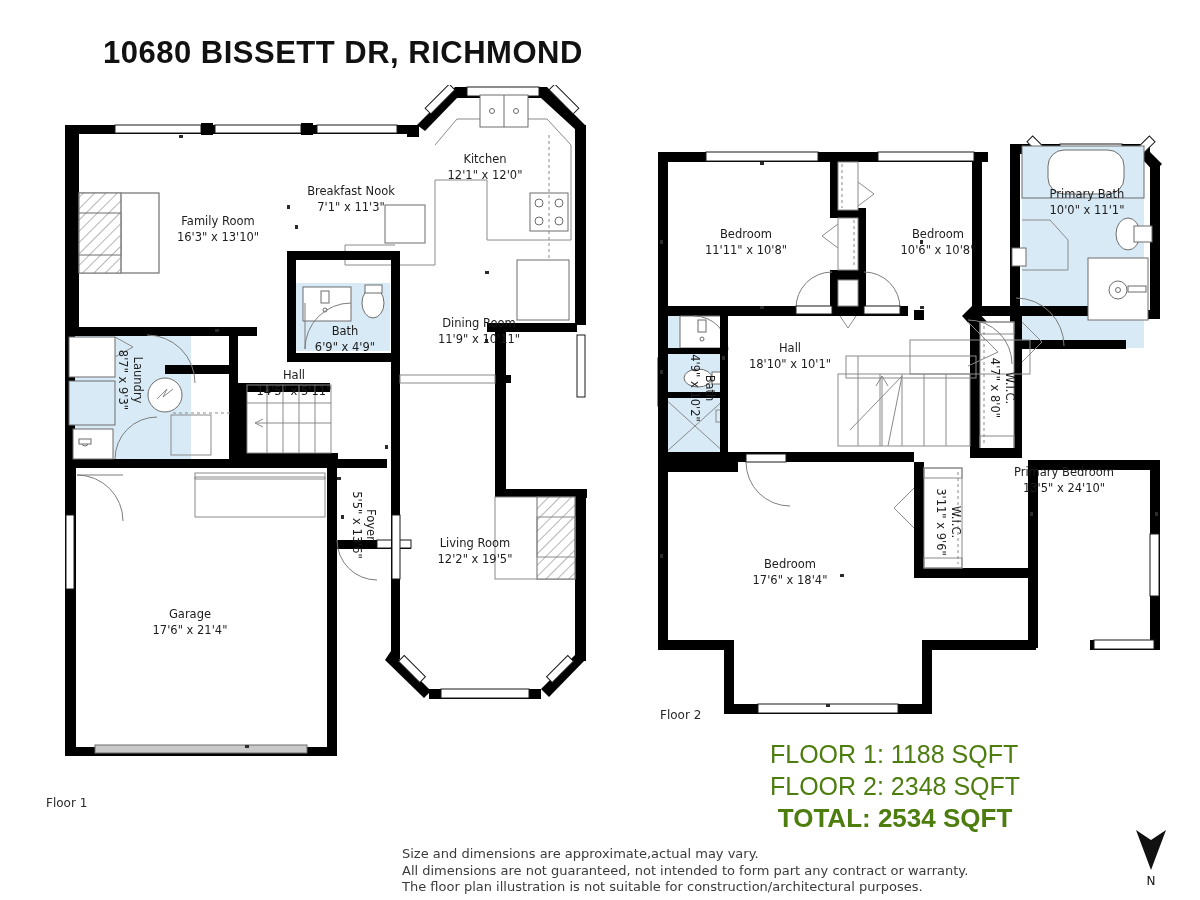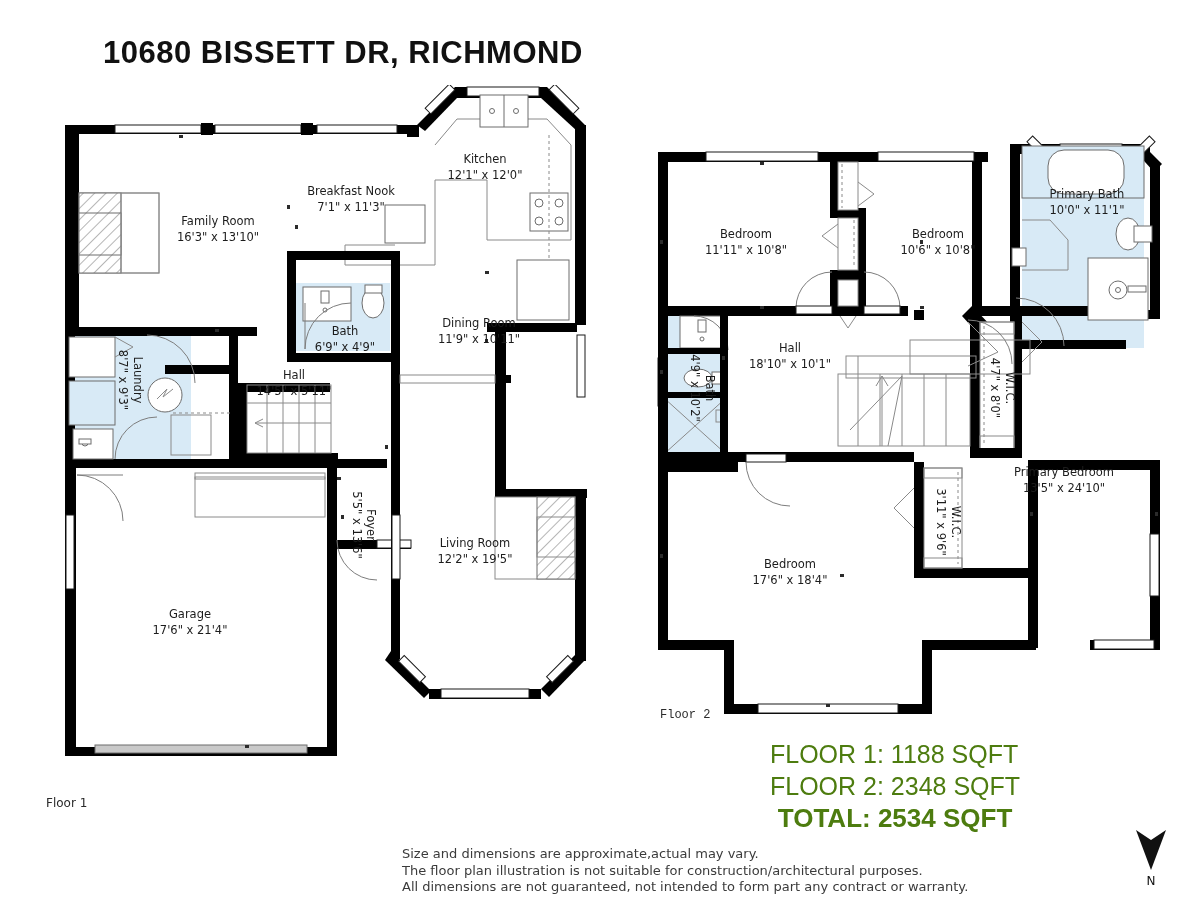--- a/index.html
+++ b/index.html
@@ -26,21 +26,21 @@
   .plan svg { display:block; }
 
   .floor-caption {
     position:absolute;
     font-family:"DejaVu Sans", sans-serif;
     font-size:12px;
     color:#2a2a2a;
     white-space:nowrap;
   }
   #floor1-caption { left:46px; top:772px;margin-top:24px; }
-  #floor2-caption { left:660px; top:708px;font-family:Liberation Mono, monospace; }
+  #floor2-caption { left:660px; top:708px; }
 
   #summary {
     position:absolute;
     left:770px; top:738px;
     font-family:"Liberation Sans", sans-serif;
     color:#4d7c0f;
     line-height:32px;
   }
   #summary div { white-space:nowrap; font-size:25px; }
   #summary .total { font-weight:bold; font-size:26px;text-align:center; }
@@ -519,22 +519,22 @@
 <div class="floor-caption" id="floor2-caption">Floor 2</div>
 
 <div id="summary">
   <div>FLOOR 1: 1188 SQFT</div>
   <div>FLOOR 2: 2348 SQFT</div>
   <div class="total">TOTAL: 2534 SQFT</div>
 </div>
 
 <div id="disclaimer">
   <div>Size and dimensions are approximate,actual may vary.</div>
+  <div>All dimensions are not guaranteed, not intended to form part any contract or warranty.</div>
   <div>The floor plan illustration is not suitable for construction/architectural purposes.</div>
-  <div>All dimensions are not guaranteed, not intended to form part any contract or warranty.</div>
 </div>
 
 <div id="compass">
   <svg width="46" height="46" viewBox="0 0 46 46">
     <polygon points="8,4 23,14 38,4 23,44" fill="#111111"></polygon>
   </svg>
   <div class="n-label">N</div>
 </div>
 
 </body></html>

